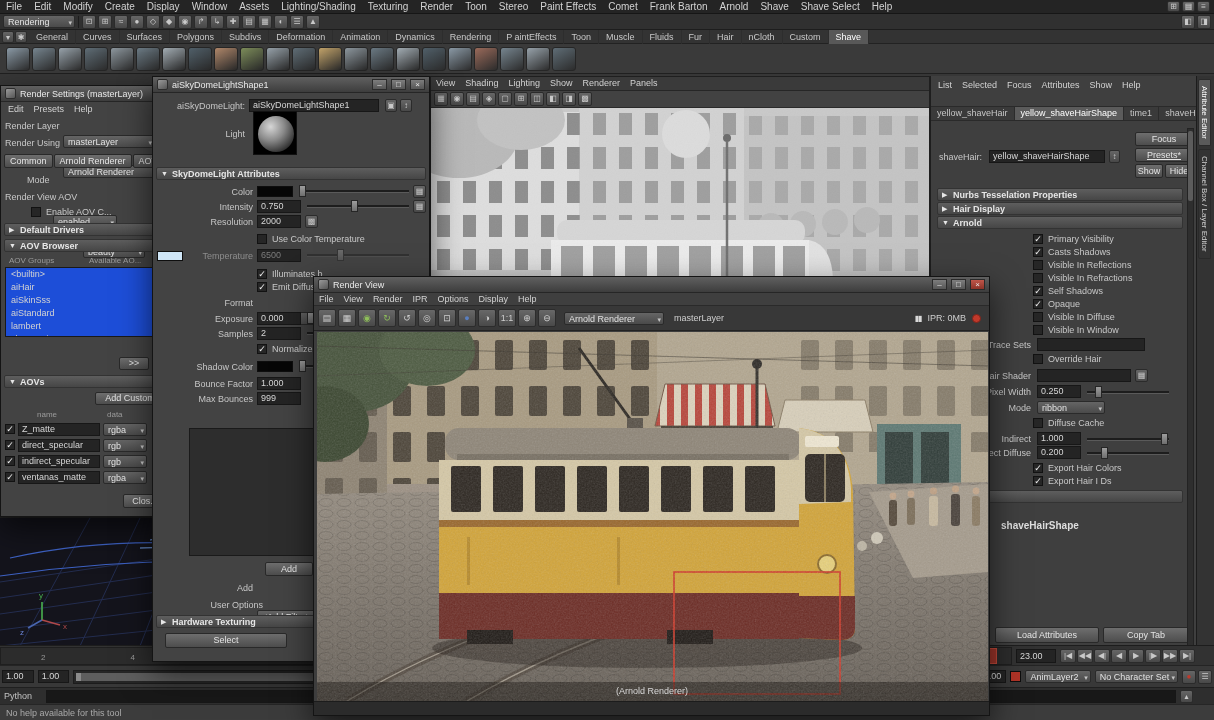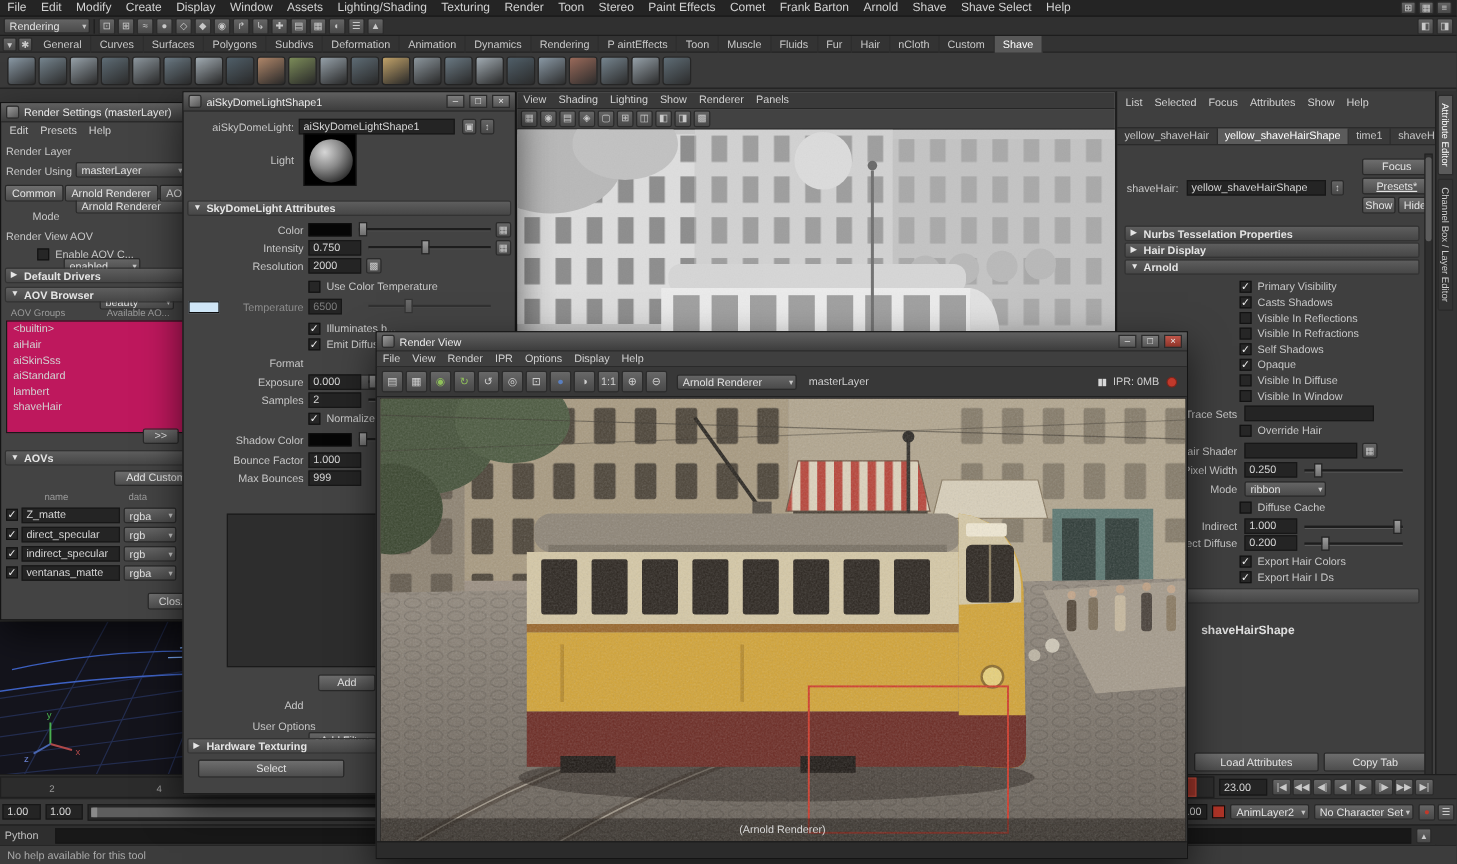--- a/index.html
+++ b/index.html
@@ -517,21 +517,21 @@
     <div class="abs" style="left:4px;top:106px;">Render View AOV</div>
     <div class="abs dd" style="left:82px;top:104px;width:62px;">beauty</div>
     <div class="abs flex" style="left:30px;top:121px;gap:5px;">
       <span class="chk"></span>
       <span>Enable AOV C...</span>
     </div>
     <div class="sect" style="left:3px;top:137px;width:162px;"><span class="arr">▶</span><span>Default Drivers</span></div>
     <div class="sect" style="left:3px;top:153px;width:162px;"><span class="arr">▼</span><span>AOV Browser</span></div>
     <div class="abs dim" style="left:8px;top:170px;font-size:8px;">AOV Groups</div>
     <div class="abs dim" style="left:88px;top:170px;font-size:8px;">Available AO...</div>
-    <div class="abs" style="left:4px;top:181px;width:160px;height:94px;background:#be185d;border:1px solid #191919;overflow:hidden;">
+    <div class="abs" style="left:4px;top:181px;width:160px;height:70px;background:#1d4ed8;border:1px solid #191919;overflow:hidden;">
       <div>
 
       <div class="listitem">&lt;builtin&gt;</div>
           <div class="listitem">aiHair</div>
           <div class="listitem">aiSkinSss</div>
           <div class="listitem">aiStandard</div>
           <div class="listitem">lambert</div>
           <div class="listitem">shaveHair</div>
         </div>
     </div>
@@ -602,21 +602,21 @@
     <div class="abs field" style="left:104px;top:138px;width:44px;">2000</div>
     <div class="abs icon13" style="left:152px;top:138px;width:13px;height:13px;line-height:12px;">▩</div>
 
     <div class="abs flex" style="left:104px;top:157px;gap:5px;">
       <span class="chk"></span>
       <span>Use Color Temperature</span>
     </div>
 
     <div class="abs swatch" style="left:4px;top:174px;width:26px;height:10px;background:#cfe6f7;"></div>
     <div class="rowlbl" style="left:0;top:174px;color:#8d8d8d;">Temperature</div>
-    <div class="abs field" style="left:104px;top:172px;width:28px;color:#7c7c7c;">6500</div>
+    <div class="abs field" style="left:104px;top:172px;width:44px;color:#7c7c7c;">6500</div>
     <div class="slider" style="left:154px;top:177px;width:102px;opacity:.45;">
         <div class="handle" style="left:30px;"></div>
       </div>
 
     <div class="abs flex" style="left:104px;top:192px;gap:5px;">
       <span class="chk">✓</span>
       <span>Illuminates b...</span>
     </div>
     <div class="abs flex" style="left:104px;top:205px;gap:5px;">
       <span class="chk">✓</span>

